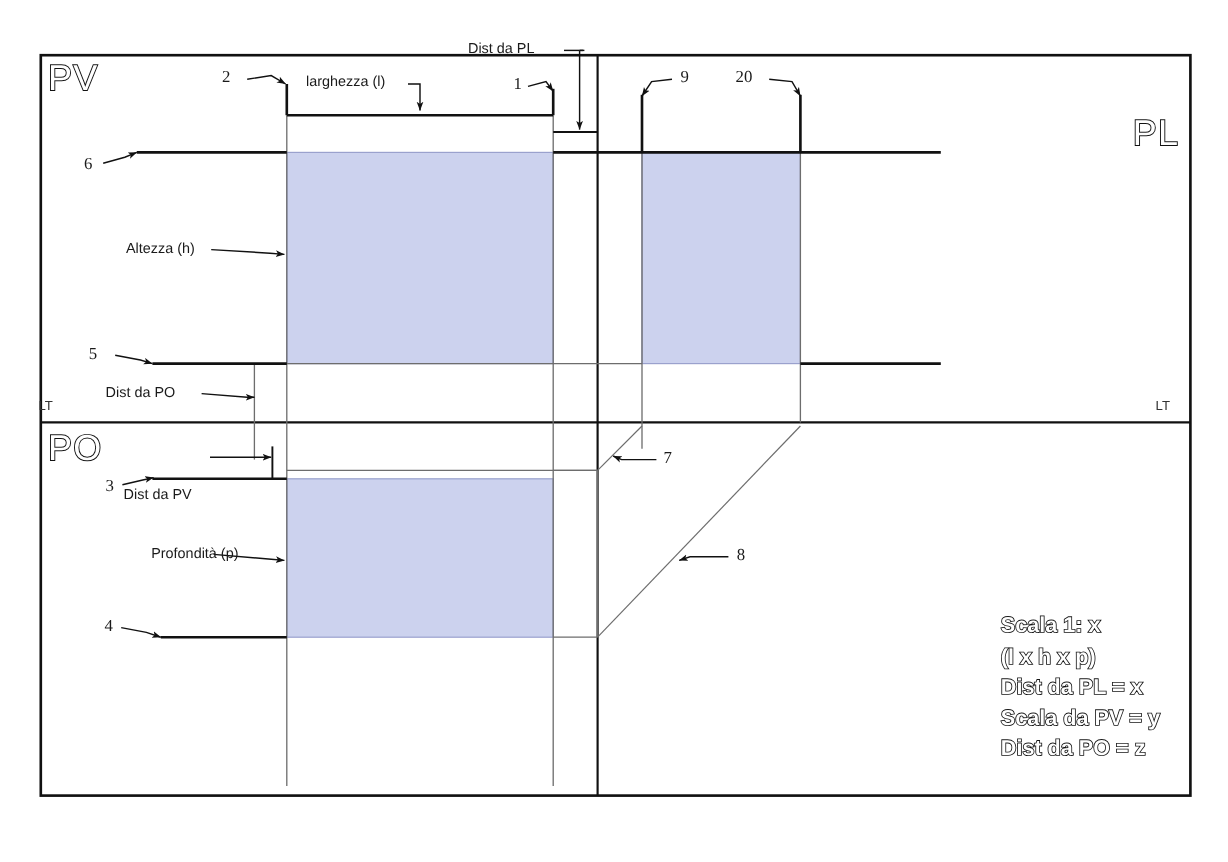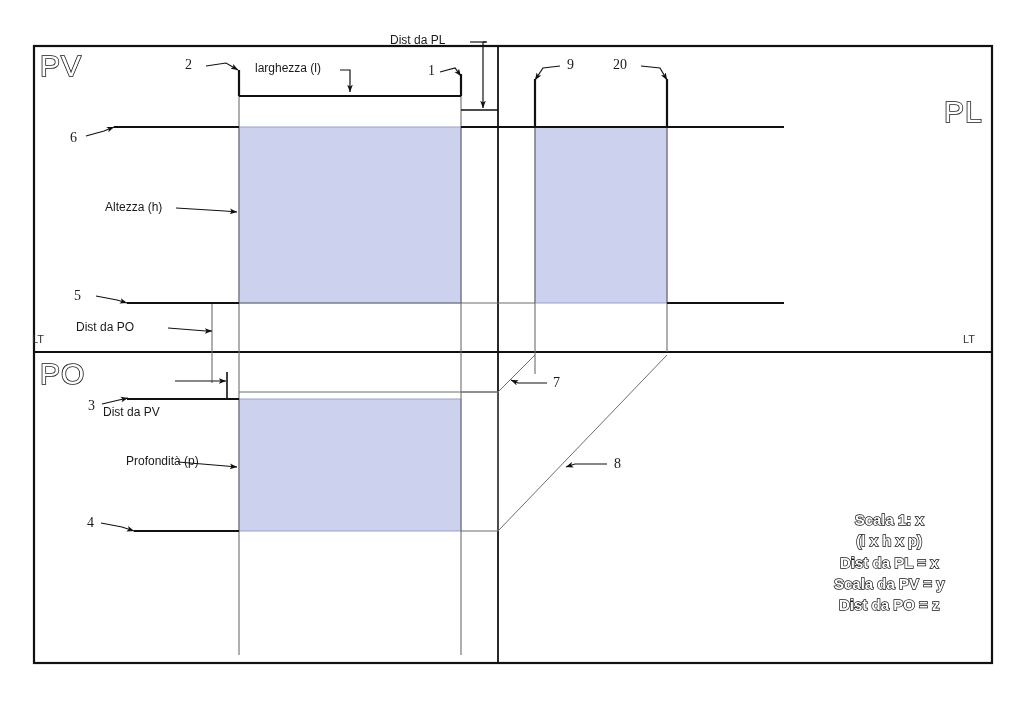--- a/index.html
+++ b/index.html
@@ -49,28 +49,28 @@
     font-weight: 400;
     color: #ffffff;
     -webkit-text-stroke: 1.6px #111111;
     paint-order: stroke fill;
     white-space: nowrap;
     letter-spacing: 1px;
   }
   .legend {
     position: absolute;
     font-family: "Liberation Sans", sans-serif;
-    font-size: 15px;
+    font-size: 18px;
     font-weight: 700;
     color: #ffffff;
     -webkit-text-stroke: 1.4px #111111;
     paint-order: stroke fill;
     white-space: nowrap;
     line-height: 1.42;
-    text-align: center;
+    text-align: left;
   }
   .legend div { margin: 0; padding: 0; }
 </style>
 </head>
 <body>
 
 <div id="stage">
 
   <svg width="1023" height="718">
     <defs>
@@ -201,21 +201,21 @@
   <div class="planeTag" style="left:944px; top:49px;margin-top:46px;">PL</div>
   <div class="planeTag" style="left:40px; top:357px;">PO</div>
 
   <div class="lt" style="left:32px; top:333px;">LT</div>
   <div class="lt" style="left:963px; top:333px;">LT</div>
 
   <div class="lbl" style="left:255px; top:62px;">larghezza (l)</div>
   <div class="lbl" style="left:105px; top:201px;">Altezza (h)</div>
   <div class="lbl" style="left:82px; top:455px;margin-left:44px;">Profondità (p)</div>
   <div class="lbl" style="left:390px; top:34px;">Dist da PL</div>
-  <div class="lbl" style="left:76px; top:321px;">Dist da PO</div>
+  <div class="lbl" style="left:88px; top:321px;">Dist da PO</div>
   <div class="lbl" style="left:103px; top:374px;margin-top:32px;">Dist da PV</div>
 
   <div class="num" style="left:185px; top:57px;">2</div>
   <div class="num" style="left:428px; top:63px;">1</div>
   <div class="num" style="left:70px; top:130px;">6</div>
   <div class="num" style="left:74px; top:288px;">5</div>
   <div class="num" style="left:567px; top:57px;">9</div>
   <div class="num" style="left:613px; top:57px;">20</div>
   <div class="num" style="left:88px; top:398px;">3</div>
   <div class="num" style="left:87px; top:515px;">4</div>

